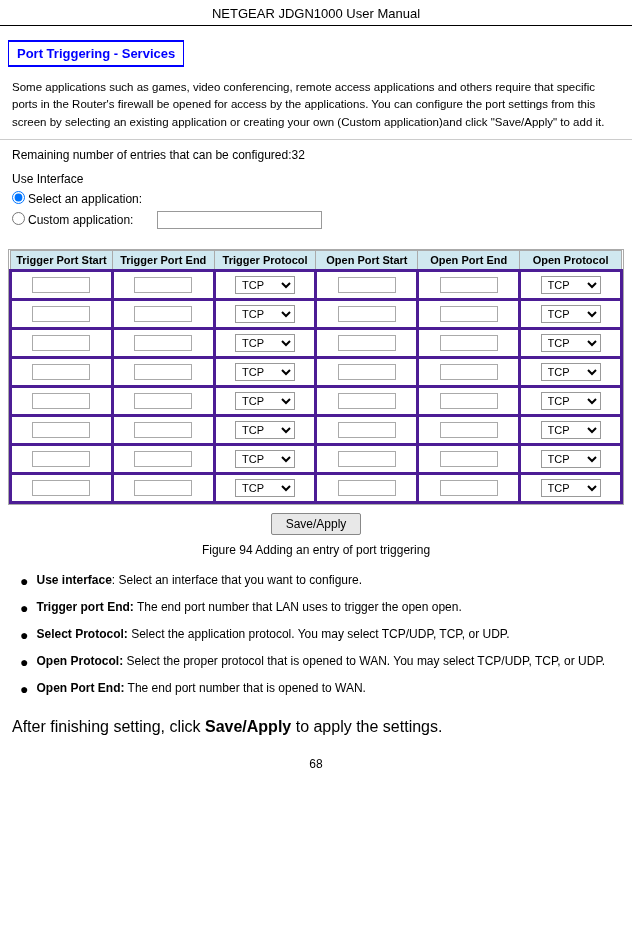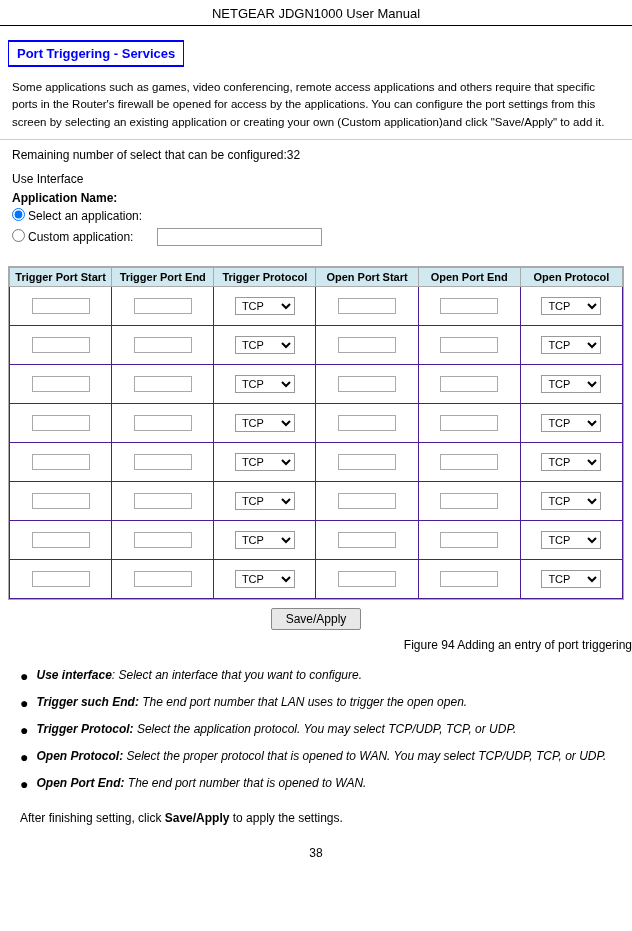--- a/index.html
+++ b/index.html
@@ -97,22 +97,22 @@
     }
     table th {
       background: #d0e8f0;
       border: 1px solid #aaa;
       padding: 3px 4px;
       text-align: center;
       font-size: 11px;
       font-weight: bold;
     }
     table td {
-      border: 1px solid #4c1d95;
-      padding: 10px 3px;
+      border: 3px solid #4c1d95;
+      padding: 4px 3px;
     }
     table td input[type=text] {
       width: 58px;
       height: 16px;
       border: 1px solid #aaa;
       font-size: 11px;
     }
     table td select {
       width: 60px;
       height: 18px;
@@ -124,48 +124,46 @@
     }
     .save-btn {
       background: #e8e8e8;
       border: 1px solid #888;
       padding: 3px 14px;
       font-size: 12px;
       cursor: pointer;
       border-radius: 2px;
     }
     .figure-caption {
-      text-align: right;
+      text-align: center;
       font-size: 12px;
       margin: 4px 0 10px 0;
     }
     .bullet-list {
       padding: 4px 12px 4px 20px;
       list-style: none;
-      font-style: italic;
     }
     .bullet-list li {
       margin-bottom: 6px;
       font-size: 12px;
       line-height: 1.5;
       display: flex;
       align-items: flex-start;
     }
     .bullet-list li::before {
       content: "●";
       font-size: 14px;
       margin-right: 8px;
       flex-shrink: 0;
       margin-top: 0px;
     }
     .after-text {
-      font-size: 12px;
+      font-size: 16px;
       padding: 4px 12px 10px 12px;
       line-height: 1.6;
-      margin-left: 8px;
     }
     .page-number {
       text-align: center;
       font-size: 12px;
       margin: 8px 0 6px 0;
     }
     .th-trigger-start { width: 80px; }
     .th-trigger-end { width: 80px; }
     .th-trigger-proto { width: 80px; }
     .th-open-start { width: 80px; }
@@ -187,29 +185,26 @@
 
 <div class="section-title top-border">
   <span>Port Triggering - Services</span>
 </div>
 
 <div class="description">
   <span>Some applications such as games, video conferencing, remote access applications and others require that specific ports in the Router's firewall be opened for access by the applications. You can configure the port settings from this screen by selecting an existing application or creating your own (Custom application)and click "Save/Apply" to add it.</span>
 </div>
 
 <div class="remaining">
-  <span>Remaining number of select that can be configured:</span><span>32</span>
+  <span>Remaining number of entries that can be configured:</span><span>32</span>
 </div>
 
 <div class="form-section">
   <div class="form-row">
     <span class="form-label">Use Interface</span>
-  </div>
-  <div class="form-row app-name-label">
-    <span>Application Name:</span>
   </div>
   <div class="radio-row">
     <span style="width:16px; display:inline-block;">
       <input type="radio" name="app_type" checked="" style="">
     </span>
     <span class="radio-label" style="margin-right:4px;">Select an application:</span>
   </div>
   <div class="radio-row">
     <span style="width:16px; display:inline-block;">
       <input type="radio" name="app_type" style="">
@@ -306,31 +301,31 @@
 
 <div class="figure-caption">
   <span>Figure 94 Adding an entry of port triggering</span>
 </div>
 
 <ul class="bullet-list" id="bullet-list">
 <li>
       <span><span style="font-weight: bold;">Use interface</span><span>: Select an interface that you want to configure.</span></span>
     </li>
     <li>
-      <span><span style="font-weight: bold;">Trigger such End:</span><span> The end port number that LAN uses to trigger the open open.</span></span>
+      <span><span style="font-weight: bold;">Trigger port End:</span><span> The end port number that LAN uses to trigger the open open.</span></span>
     </li>
     <li>
-      <span><span style="font-weight: bold;">Trigger Protocol:</span><span> Select the application protocol. You may select TCP/UDP, TCP, or UDP.</span></span>
+      <span><span style="font-weight: bold;">Select Protocol:</span><span> Select the application protocol. You may select TCP/UDP, TCP, or UDP.</span></span>
     </li>
     <li>
       <span><span style="font-weight: bold;">Open Protocol:</span><span> Select the proper protocol that is opened to WAN. You may select TCP/UDP, TCP, or UDP.</span></span>
     </li>
     <li>
       <span><span style="font-weight: bold;">Open Port End:</span><span> The end port number that is opened to WAN.</span></span>
     </li>
   </ul>
 
 <div class="after-text" id="after-text">After finishing setting, click <strong>Save/Apply</strong> to apply the settings.</div>
 
-<div class="page-number">38</div>
+<div class="page-number">68</div>
 
 
 
 
 </body></html>

